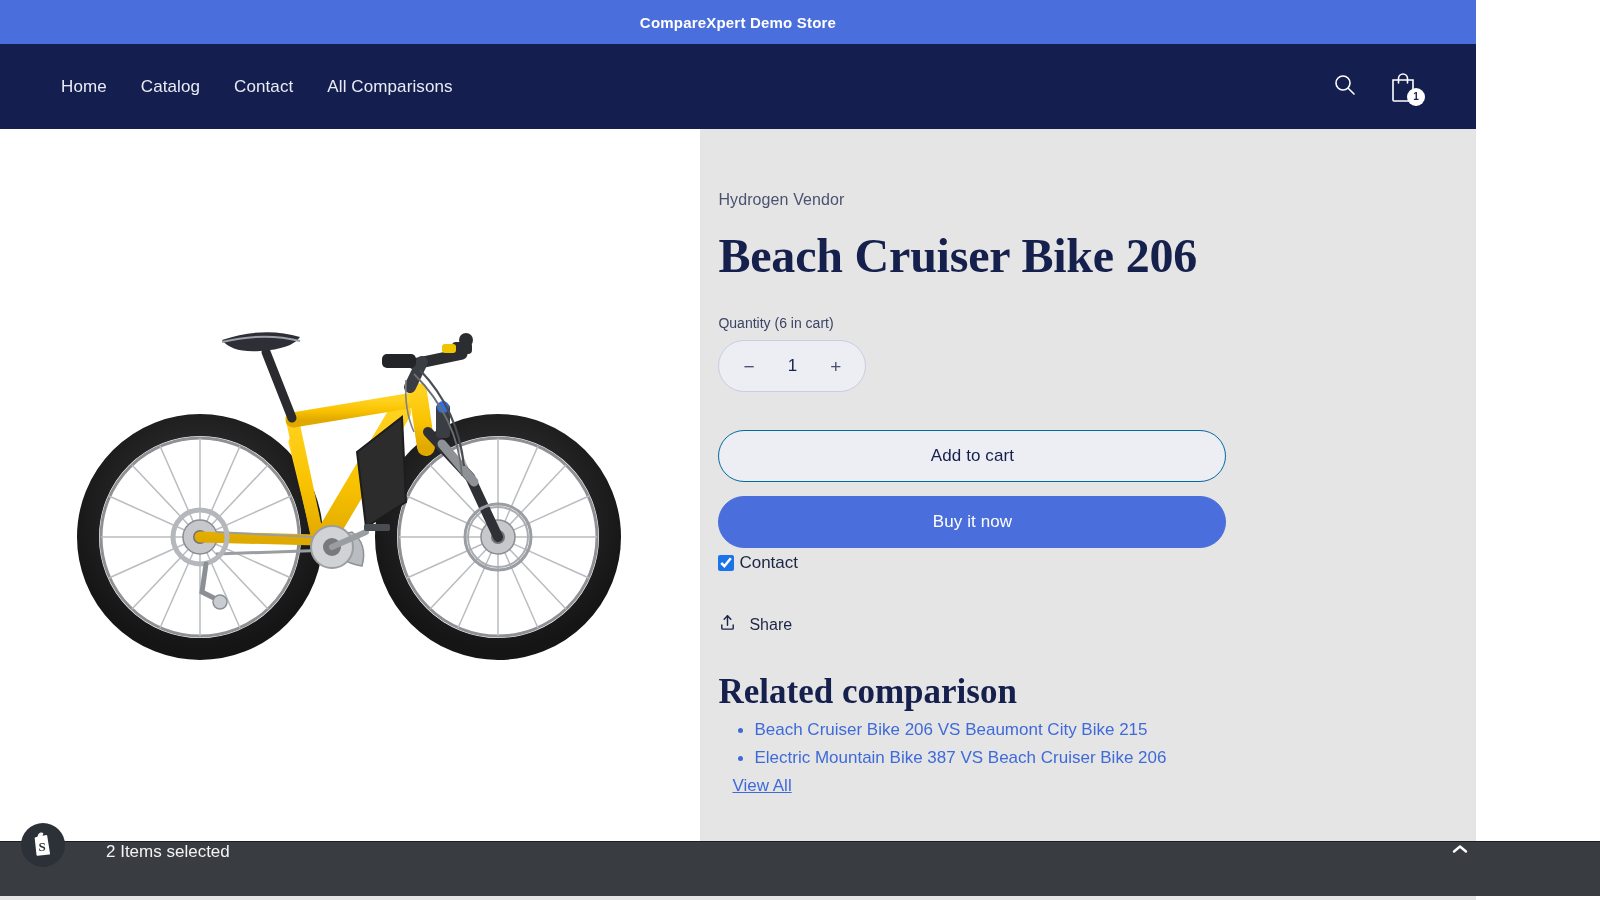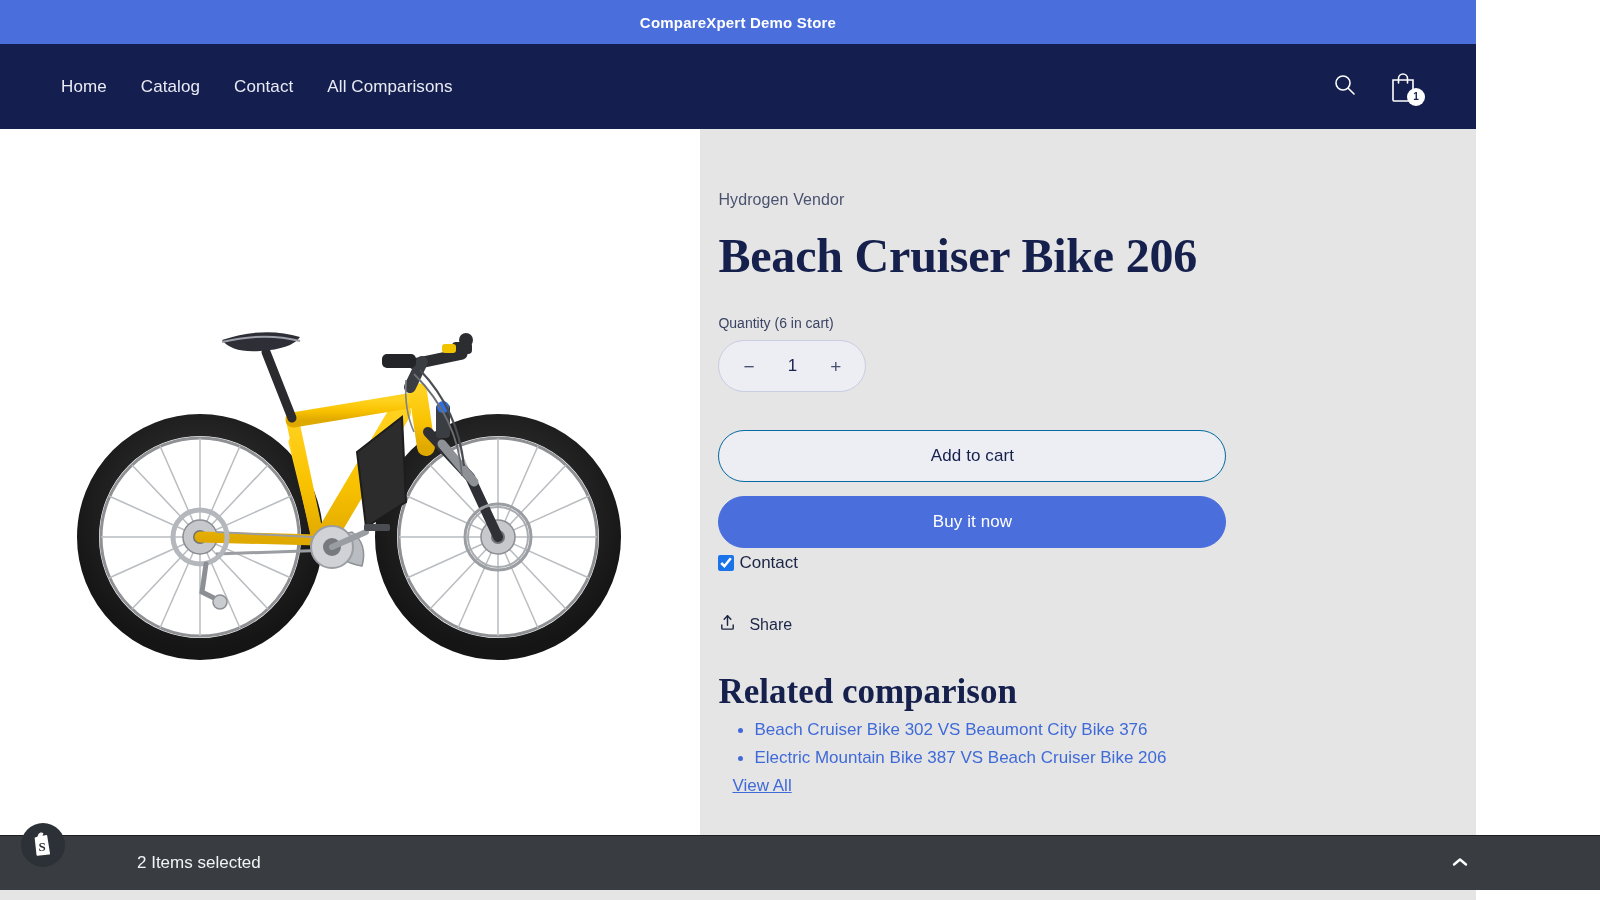--- a/index.html
+++ b/index.html
@@ -206,29 +206,28 @@
     border-radius: 50%;
     background: #2c3137;
     display: flex; align-items: center; justify-content: center;
     z-index: 20;
     cursor: pointer;
   }
 
   
   .bottombar {
     position: absolute;
-    left: 0; bottom: 10px;
+    left: 0; bottom: 4px;
     width: 1600px;
     height: 55px;
     background: #393d41;
     border-top: 1px solid #1c1f22;
     display: flex;
-    align-items: center;
+    align-items: flex-start;
     z-index: 10;
-    padding-left: 31px;
   }
   .bottombar .sel-text {
     color: #f2f3f4;
     font-size: 17px;
     margin-left: 106px;
   }
   .bottombar .spacer { flex: 1 1 auto; }
   .bottombar .chev {
     color: #ffffff;
     margin-right: 125px;
@@ -433,21 +432,21 @@
             <path d="M6.5 6.5 L10 3 L13.5 6.5"></path>
             <path d="M4 12.5 V16 a1 1 0 0 0 1 1 h10 a1 1 0 0 0 1 -1 v-3.5"></path>
           </svg>
         </span>
         <span class="lbl">Share</span>
       </div>
 
       <h2 class="related-title">Related comparison</h2>
       <ul class="related">
         <li>
-          <a href="#">Beach Cruiser Bike 302 VS Beaumont City Bike 376</a>
+          <a href="#">Beach Cruiser Bike 206 VS Beaumont City Bike 215</a>
         </li>
         <li>
           <a href="#">Electric Mountain Bike 387 VS Beach Cruiser Bike 206</a>
         </li>
       </ul>
       <a href="#" class="view-all">View All</a>
     </div>
   </div>
 
   <div class="shopify-bubble">

